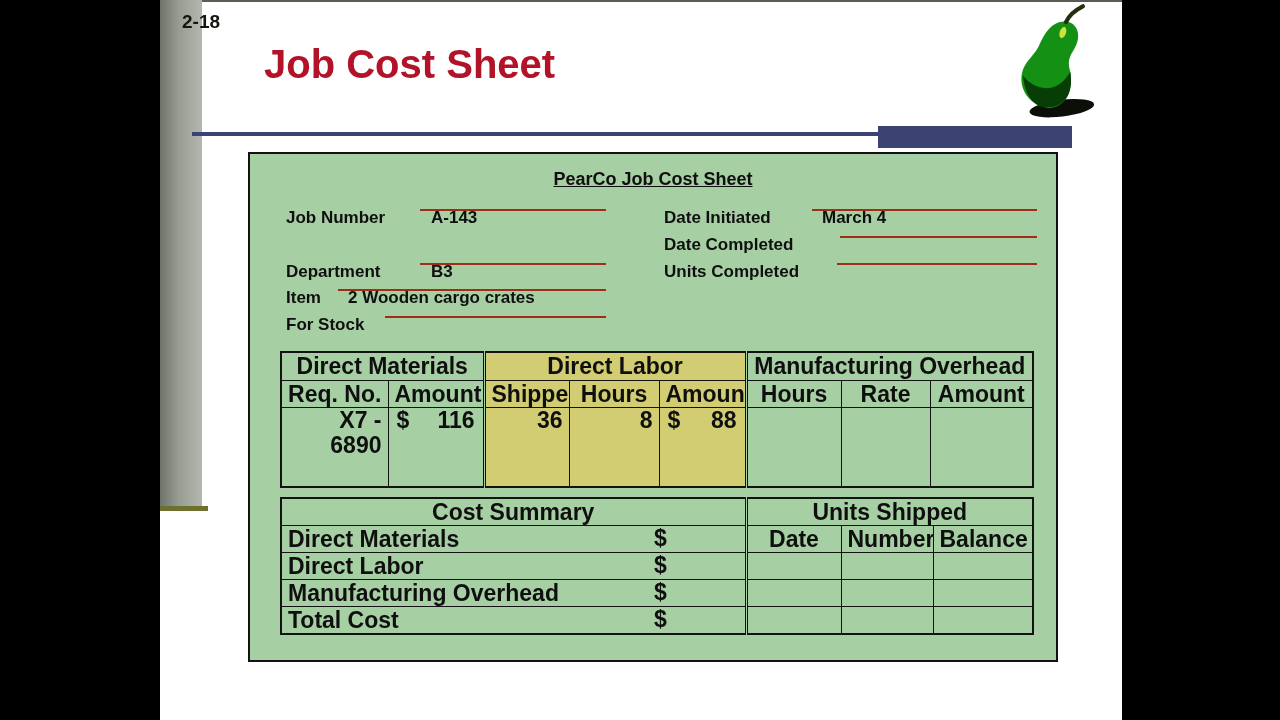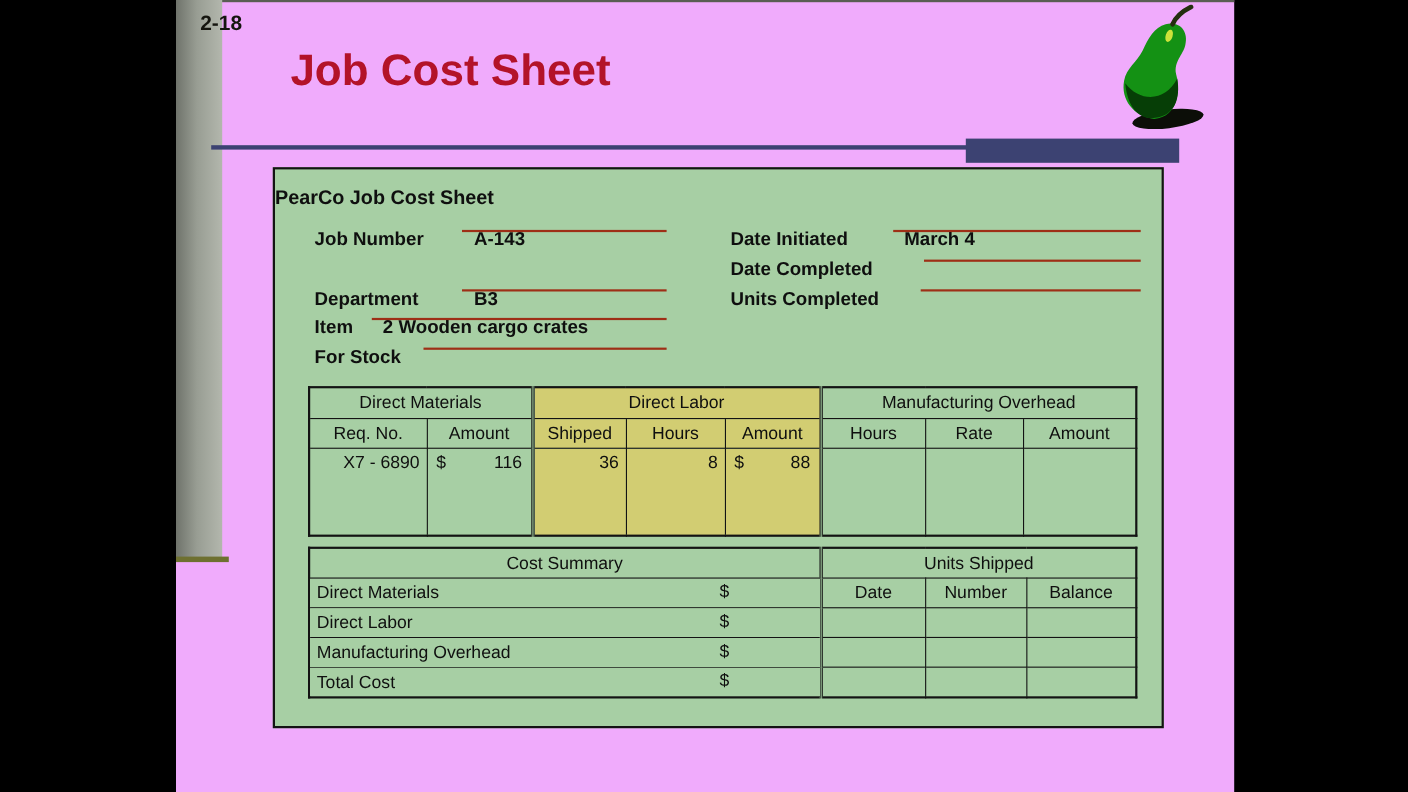--- a/index.html
+++ b/index.html
@@ -1,37 +1,37 @@
 <!DOCTYPE html>
 <html><head>
 <meta charset="utf-8">
 <style>
   html,body{margin:0;padding:0;background:#000;width:1280px;height:720px;overflow:hidden;
     font-family:"Liberation Sans", sans-serif;}
   .stage{position:relative;width:1280px;height:720px;background:#000;}
-  .slide{position:absolute;left:160px;top:0;width:962px;height:720px;background:#f0abfc;}
+  .slide{position:absolute;left:160px;top:0;width:962px;height:720px;background:#ffffff;}
   .slide::before{content:"";position:absolute;left:0;top:0;width:100%;height:2px;background:#5a5d53;}
   .side-strip{position:absolute;left:0;top:0;width:42px;height:508px;
     background:linear-gradient(to right,#6f736b 0%,#989d93 45%,#b3b7ad 100%);}
   .olive-line{position:absolute;left:0;top:506px;width:48px;height:5px;background:#6e7030;}
   .page-number{position:absolute;left:22px;top:11px;font-size:19px;font-weight:bold;color:#15150f;}
   .slide-title{position:absolute;left:104px;top:42px;font-size:40px;font-weight:bold;color:#b31329;}
   .rule-blue{position:absolute;left:32px;top:132px;width:692px;height:4px;background:#3c4272;}
   .bar-navy{position:absolute;left:718px;top:126px;width:194px;height:22px;background:#3c4272;}
   .pear{position:absolute;left:843px;top:4px;width:105px;height:118px;}
 
   .panel{position:absolute;left:88px;top:152px;width:810px;height:510px;
     background:#a7cfa4;border:2px solid #131313;box-sizing:border-box;
     color:#0f0f0f;font-weight:bold;font-size:17px;}
-  .sheet-title{position:absolute;left:0;top:15px;width:100%;text-align:left;font-size:18px;}
+  .sheet-title{position:absolute;left:0;top:15px;width:100%;text-align:center;font-size:18px;text-decoration:underline;}
   .fld{position:absolute;white-space:nowrap;height:22px;line-height:22px;}
   .uline{position:absolute;height:22px;border-bottom:2px solid #9e2f16;}
 
   table{border-collapse:collapse;table-layout:fixed;position:absolute;
-    font-family:"Liberation Sans", sans-serif;font-size:16px;font-weight:normal;color:#0f0f0f;}
+    font-family:"Liberation Sans", sans-serif;font-size:23px;font-weight:bold;color:#0f0f0f;}
   #tbl-detail{left:30px;top:197px;width:752px;border:2px solid #131313;}
   #tbl-summary{left:30px;top:343px;width:752px;border:2px solid #131313;}
   td{border:1px solid #131313;padding:0 6px;text-align:center;line-height:25px;
     overflow:hidden;background:#a7cfa4;}
   td.sep{border-left:3px double #131313;}
   td.yellow{background:#d2cd72;}
   tr.hdr1 td{height:27px;}
   tr.hdr2 td{height:26px;margin-left:26px;}
   tr.data td{height:78px;vertical-align:top;text-align:right;}
   .money{display:flex;justify-content:space-between;padding:0 2px;}

